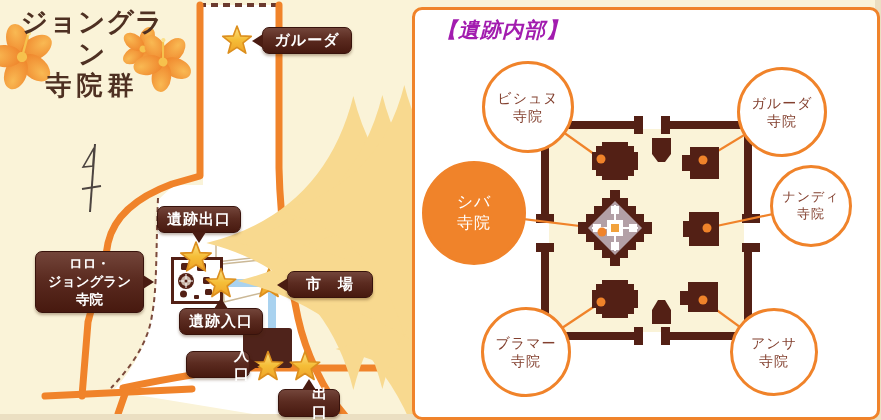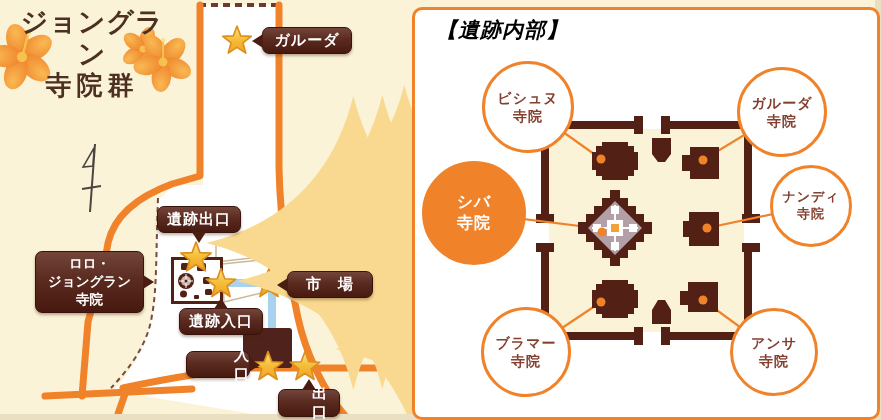--- a/index.html
+++ b/index.html
@@ -30,27 +30,27 @@
   
   .main-title{position:absolute;left:8px;top:6px;width:168px;text-align:center;z-index:50;
       font-family:"Liberation Serif","DejaVu Serif",serif;font-weight:bold;color:#4E3022;}
   .main-title .l1{font-size:27px;letter-spacing:1px;line-height:1.2;}
   .main-title .l2{font-size:26px;letter-spacing:5px;line-height:1.15;}
 
   
   .panel{position:absolute;left:412px;top:7px;width:462px;height:407px;background:#fff;
          border:3px solid #F0832A;border-radius:10px;z-index:20;}
   .panel-svg{position:absolute;left:-3px;top:-3px;width:462px;height:407px;}
-  .panel-title{position:absolute;left:436px;top:16px;z-index:30;color:#000000;
+  .panel-title{position:absolute;left:436px;top:16px;z-index:30;color:#a21caf;
       font-family:"Liberation Serif","DejaVu Serif",serif;font-style:italic;font-weight:bold;
       font-size:21px;letter-spacing:1px;}
 
   
   .tcircle{position:absolute;display:flex;flex-direction:column;align-items:center;justify-content:center;
-      background:#fff;border:3px solid #F0832A;border-radius:50%;color:#83402F;font-weight:bold;
+      background:#fff;border:3px solid #F0832A;border-radius:50%;color:#83402F;font-weight:normal;
       font-size:14px;line-height:1.3;text-align:center;z-index:35;box-sizing:border-box;letter-spacing:1px;}
   .c-vishnu{left:482px;top:61px;width:92px;height:92px;}
   .c-garuda{left:737px;top:67px;width:90px;height:90px;}
   .c-shiva{left:422px;top:161px;width:104px;height:104px;background:#F0832A;color:#fff;font-size:16px;}
   .c-nandi{left:770px;top:165px;width:82px;height:82px;font-size:13px;}
   .c-brahma{left:481px;top:307px;width:90px;height:90px;}
   .c-ansa{left:730px;top:308px;width:88px;height:88px;}
 </style>
 </head>
 <body>

